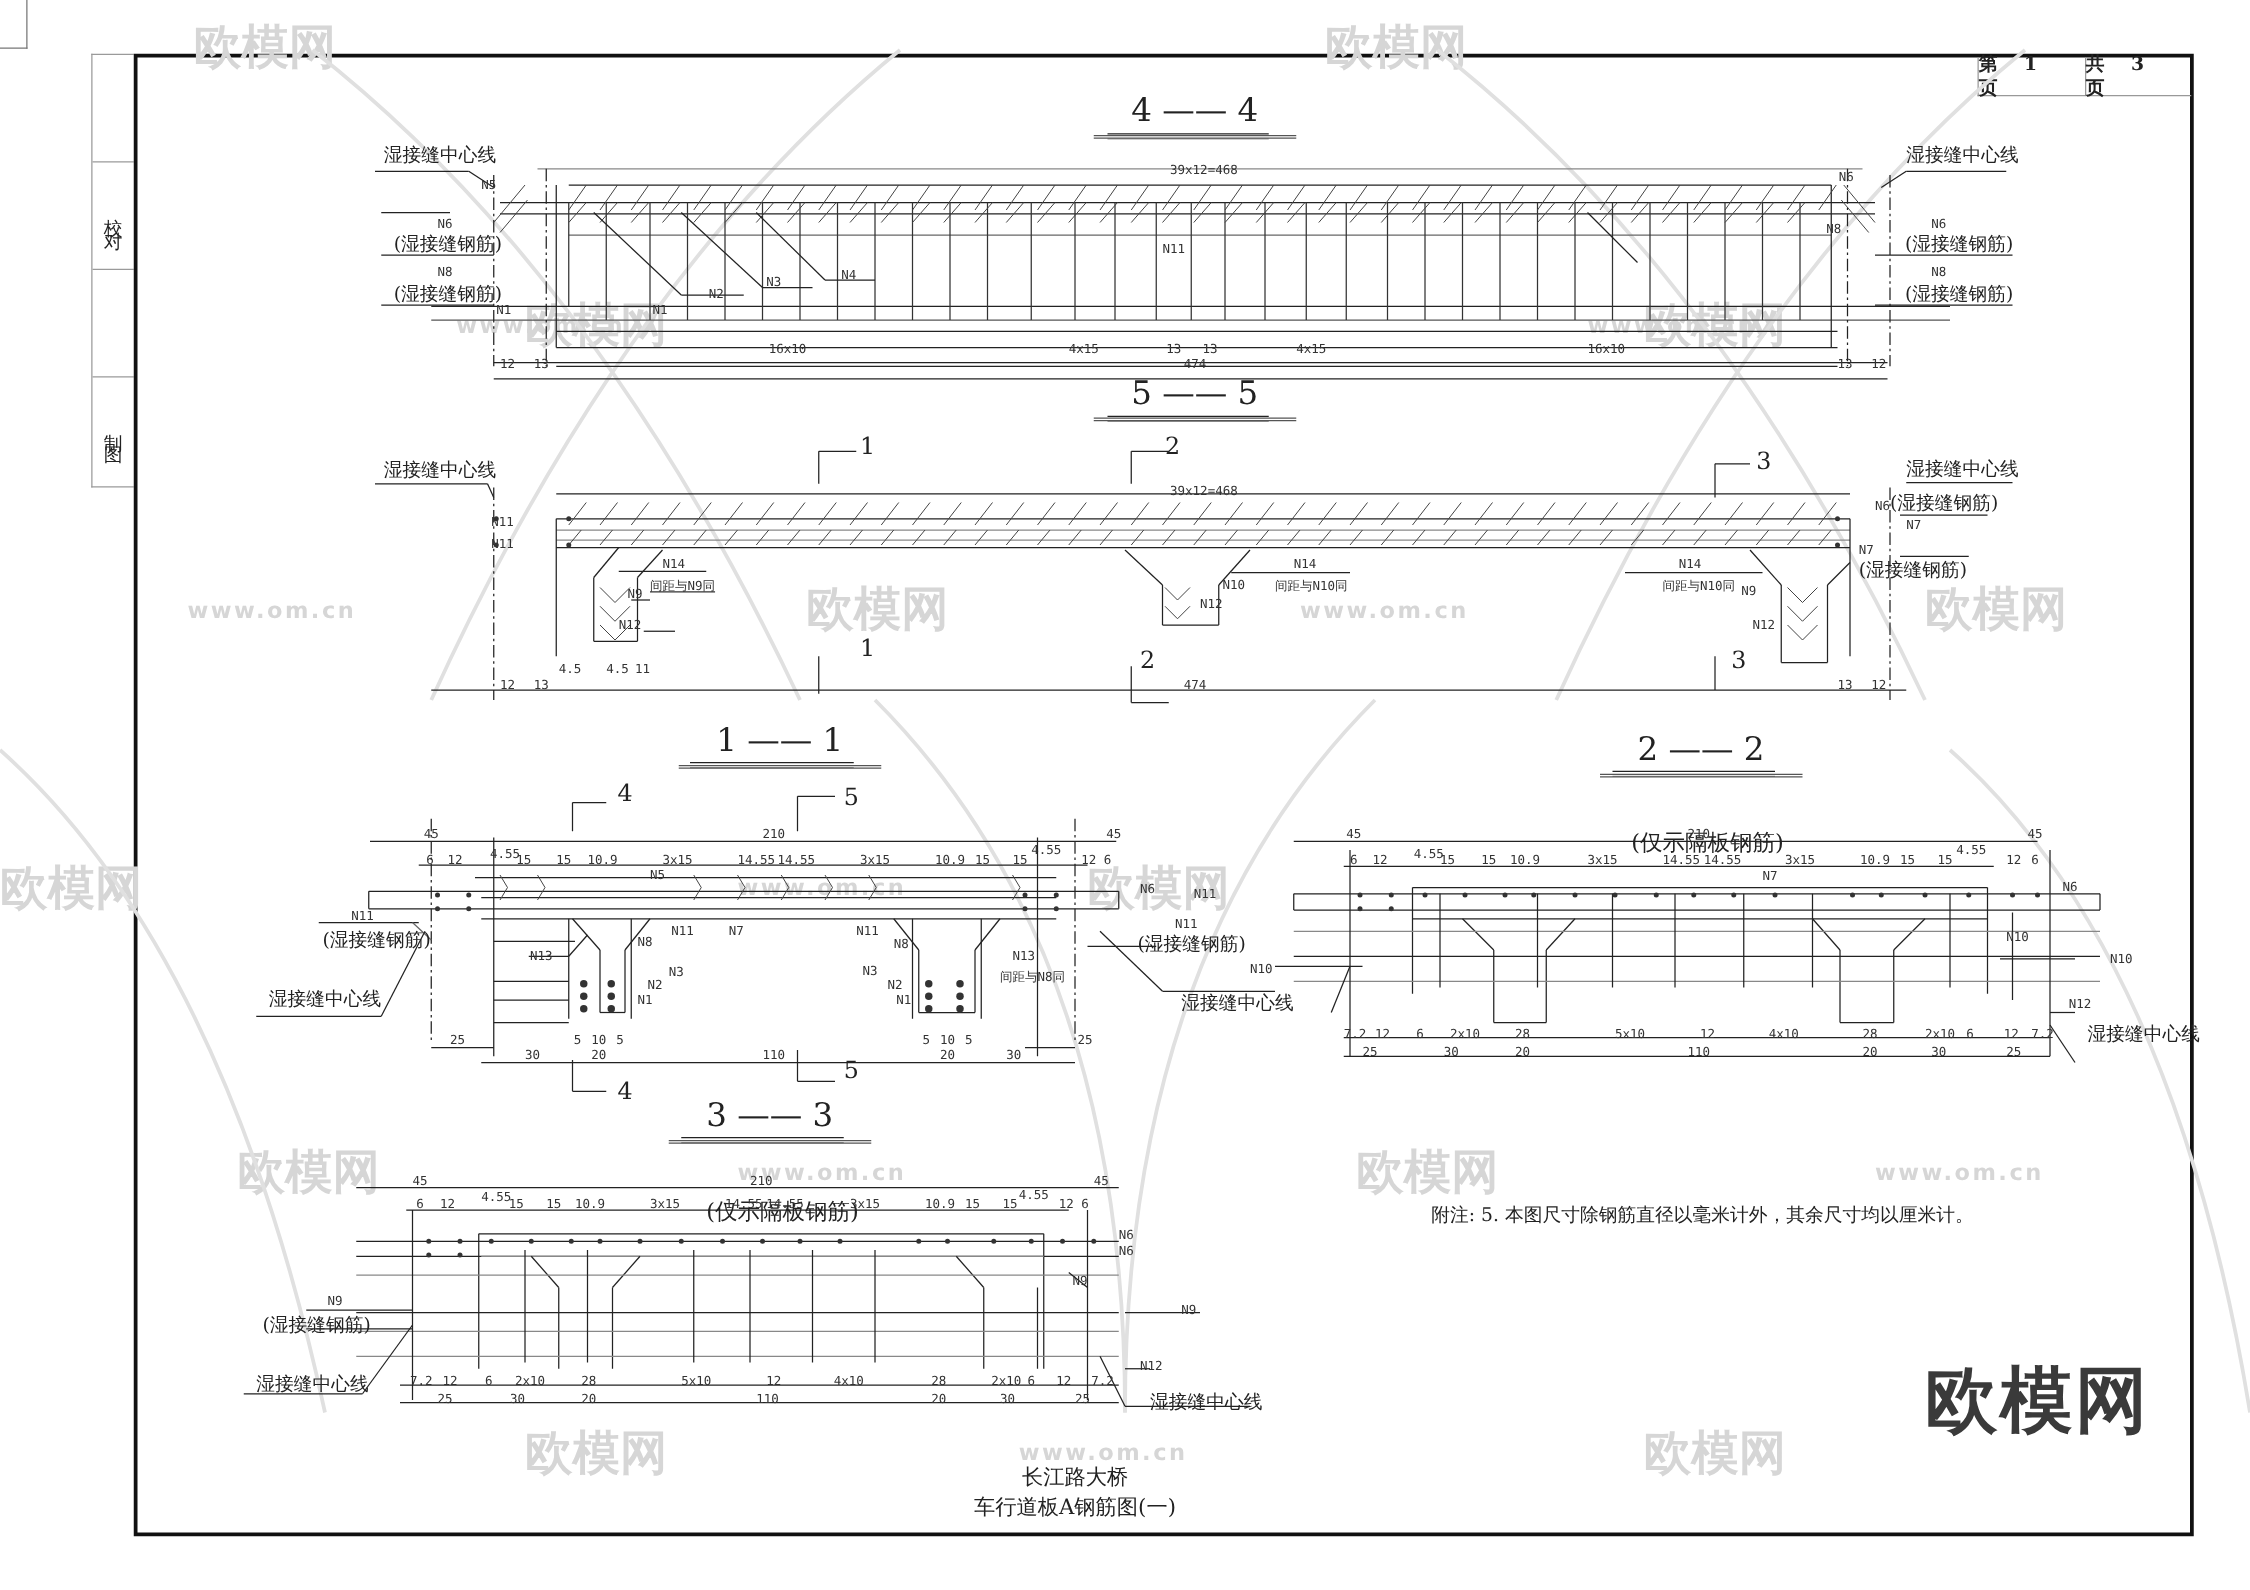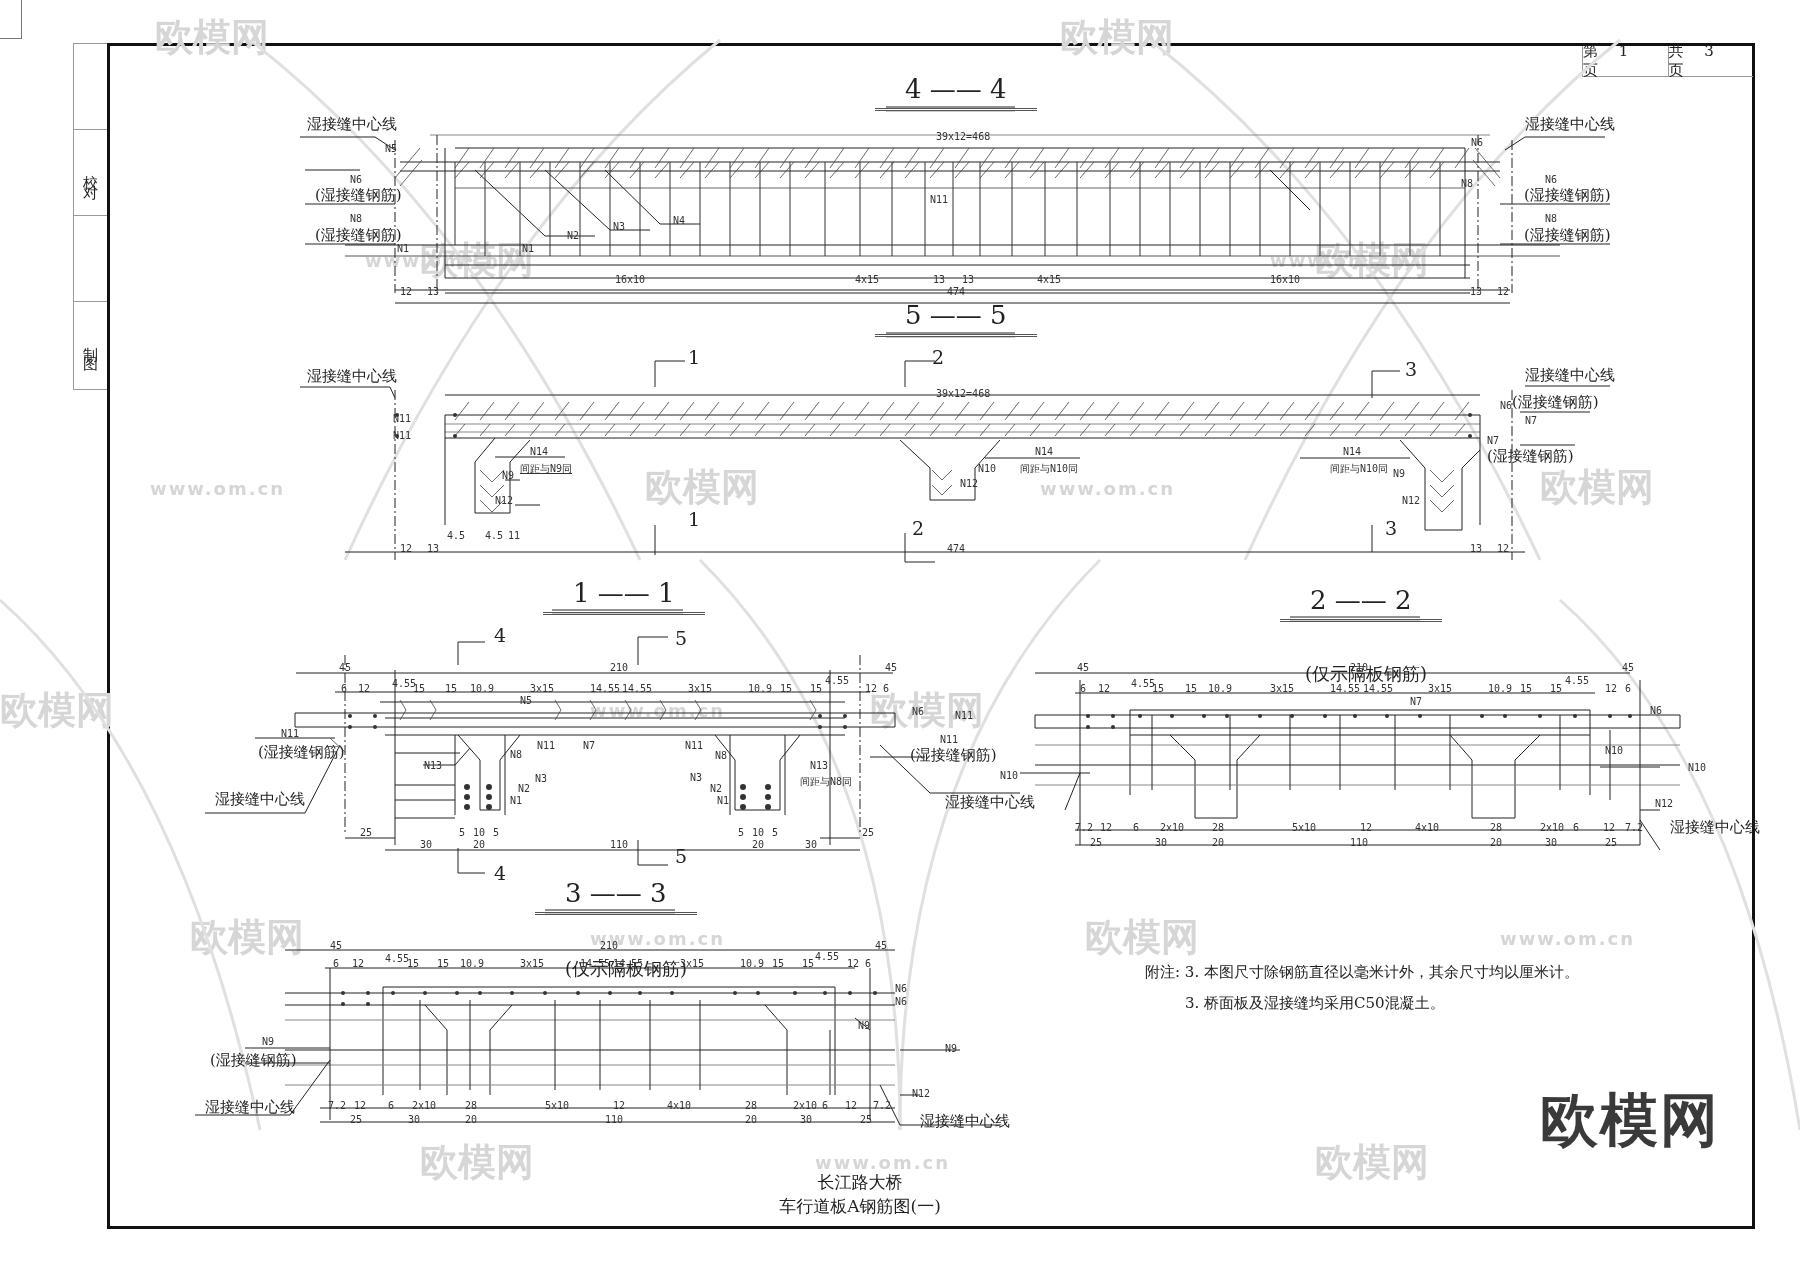--- a/index.html
+++ b/index.html
@@ -3,21 +3,21 @@
 <meta charset="utf-8">
 <style>
   html,body{margin:0;padding:0;background:#fff;}
   body{width:1800px;height:1272px;position:relative;overflow:hidden;font-family:"DejaVu Serif","Liberation Serif",serif;color:#222;}
   #sheet{position:absolute;left:0;top:0;width:1800px;height:1272px;}
   .sidebar{position:absolute;left:73px;top:43px;width:33px;height:345px;border:1px solid #9a9a9a;border-right:none;}
   .sidebar .cell{height:85px;border-bottom:1px solid #9a9a9a;display:flex;flex-direction:column;align-items:center;justify-content:center;font-size:15px;line-height:24px;}
   .corner-box{position:absolute;left:0;top:0;width:21px;height:38px;border-right:1px solid #777;border-bottom:1px solid #777;}
   .frame{position:absolute;left:107px;top:43px;width:1648px;height:1186px;border:3px solid #111;box-sizing:border-box;}
   .page-box{position:absolute;left:1582px;top:46px;width:170px;height:30px;border-left:1px solid #999;border-bottom:1px solid #999;display:flex;font-size:15px;}
-  .page-box div{flex:1;display:flex;align-items:center;justify-content:center;letter-spacing:8px;}
+  .page-box div{flex:1;display:flex;align-items:center;justify-content:center;letter-spacing:8px;font-weight:bold;}
   .page-box div+div{border-left:1px solid #999;}
   .lbl{position:absolute;font-size:15px;white-space:nowrap;}
   .lbl-s{position:absolute;font-size:10px;white-space:nowrap;font-family:"DejaVu Sans Mono","Liberation Mono",monospace;color:#333;}
   .sec-title{position:absolute;font-size:26px;white-space:nowrap;text-align:right;}
   .sec-title .u{border-bottom:3px double #555;padding:0 30px 4px 30px;display:inline-block;}
   .sec-sub{position:absolute;font-size:18px;white-space:nowrap;margin-top:40px;}
   .notes{position:absolute;left:1145px;top:957px;font-size:15px;line-height:31px;}
   .notes .row{white-space:nowrap;}
   .notes .ind{padding-left:40px;}
   .title-block{position:absolute;left:760px;top:1170px;width:200px;text-align:center;font-size:17px;line-height:24px;}
@@ -665,22 +665,21 @@
 <div class="lbl-s" style="left:873px;top:1100px;">7.2</div>
 <div class="lbl-s" style="left:350px;top:1114px;">25</div>
 <div class="lbl-s" style="left:408px;top:1114px;">30</div>
 <div class="lbl-s" style="left:465px;top:1114px;">20</div>
 <div class="lbl-s" style="left:605px;top:1114px;">110</div>
 <div class="lbl-s" style="left:745px;top:1114px;">20</div>
 <div class="lbl-s" style="left:800px;top:1114px;">30</div>
 <div class="lbl-s" style="left:860px;top:1114px;">25</div>
 
 <div class="notes">
-  <div class="row"><span>附注:</span> <span>3. 本图尺寸除钢筋直径以毫米计外，其余尺寸均以厘米计。</span></div>
-  <div class="row ind">3. 桥面板及湿接缝均采用C50混凝土。</div>
+  <div class="row"><span>附注:</span> <span>5. 本图尺寸除钢筋直径以毫米计外，其余尺寸均以厘米计。</span></div>
 </div>
 
 <div class="title-block">
   <div>长江路大桥</div>
   <div>车行道板A钢筋图(一)</div>
 </div>
 
 <div class="brand">
   <div class="big">欧模网</div>
 </div>

